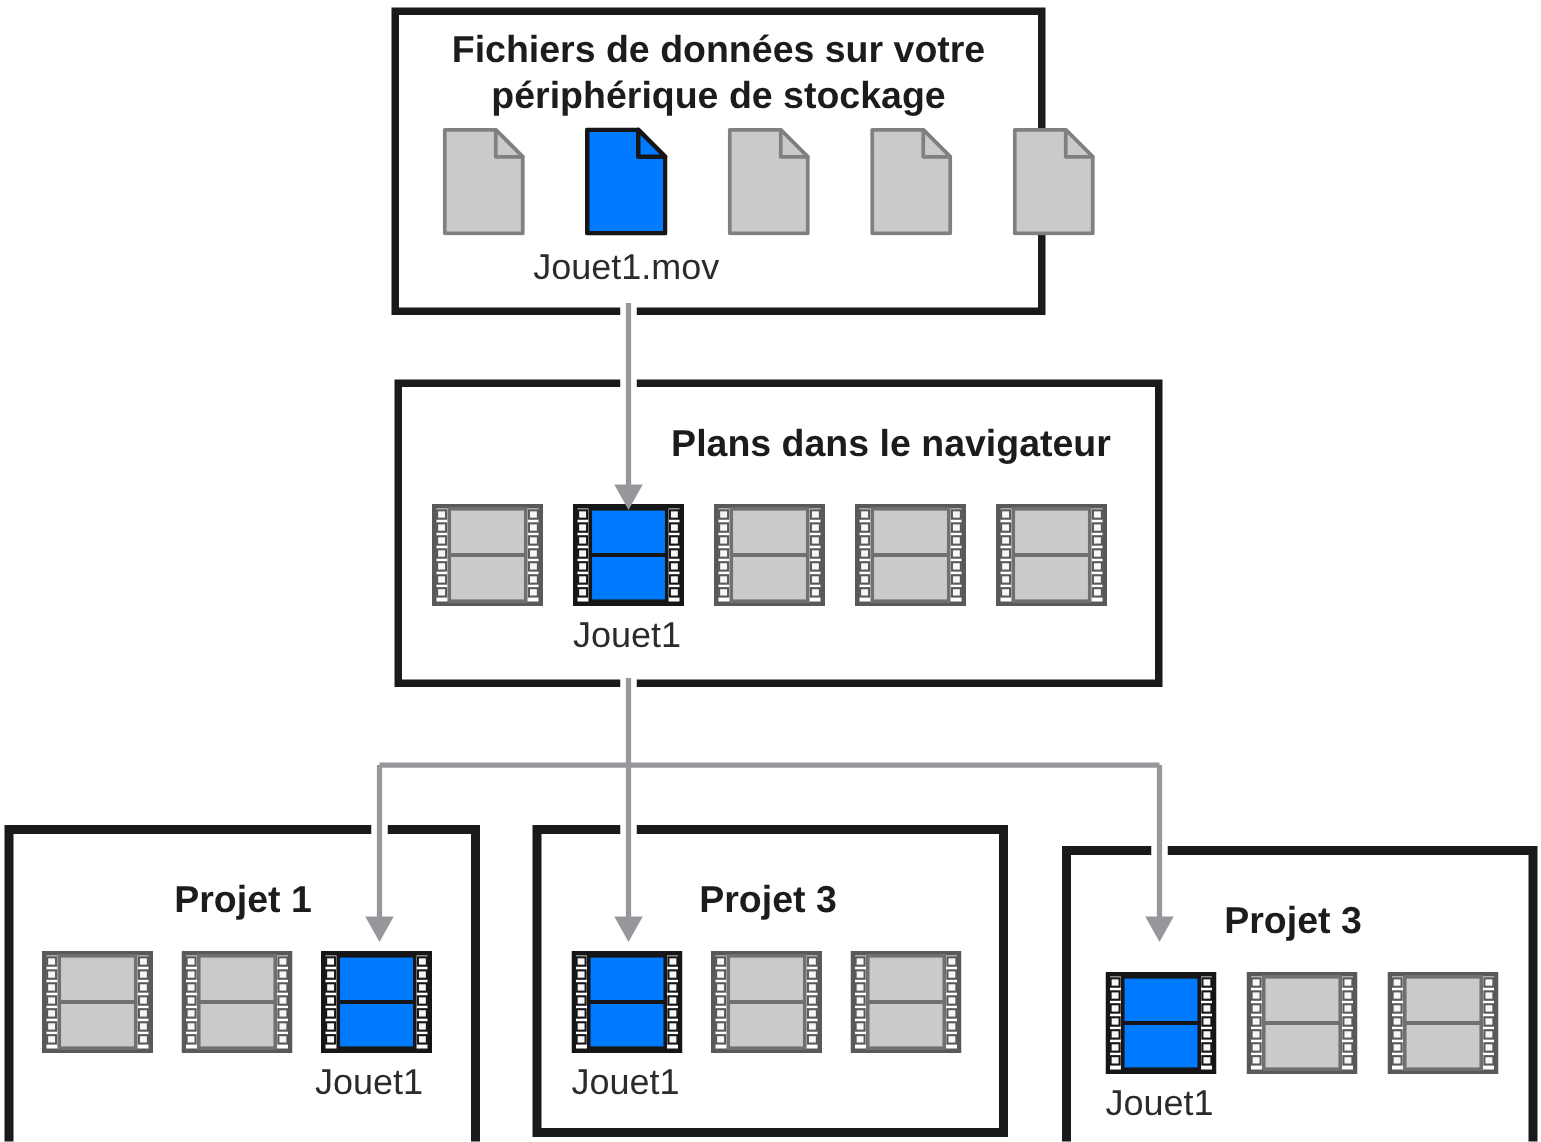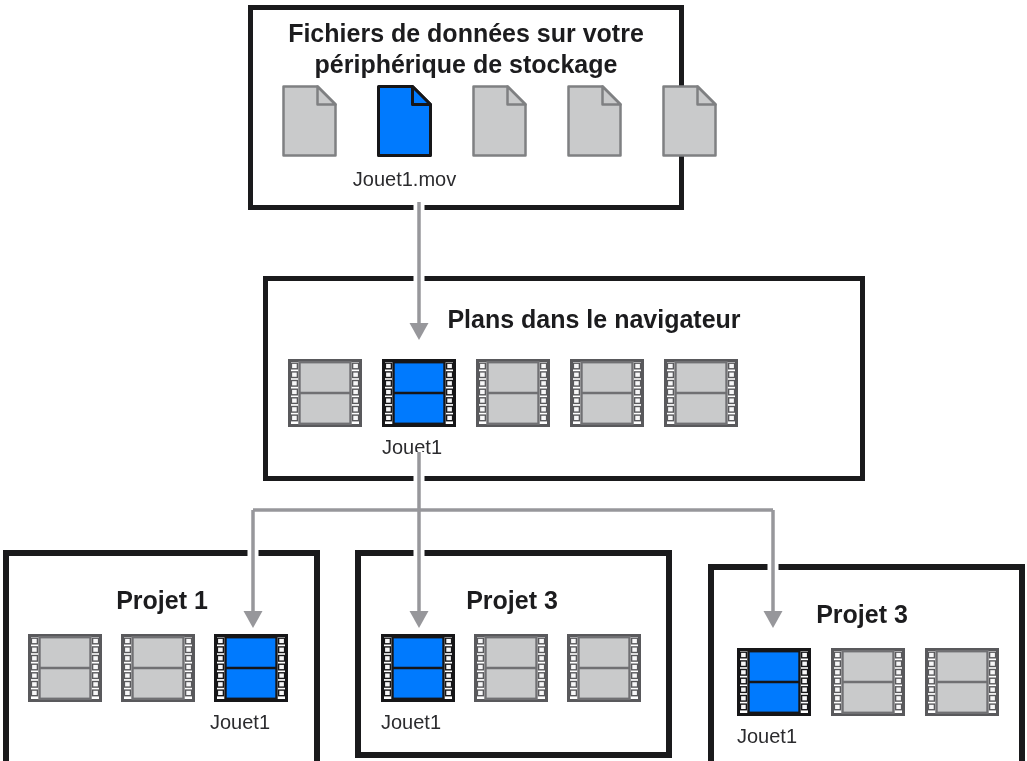--- a/index.html
+++ b/index.html
@@ -10,22 +10,22 @@
     --label:#2B2B2E;
   }
   html,body{margin:0;padding:0;}
   body{
     width:1027px;height:761px;position:relative;background:#fff;
     font-family:"Liberation Sans", sans-serif;overflow:hidden;
   }
   .stage{position:absolute;inset:0;}
   .box{position:absolute;background:#fff;border:5px solid var(--line);box-sizing:border-box;}
   .box.project{border-width:6px;}
-  #storage-box{left:248px;top:5px;width:436px;height:205px;text-decoration:underline;}
-  #browser-box{left:263px;top:276px;width:602px;height:205px;}
+  #storage-box{left:261px;top:5px;width:436px;height:205px;text-decoration:underline;}
+  #browser-box{left:263px;top:253px;width:512px;height:205px;}
   #project-1{left:3px;top:550px;width:317px;height:270px;}
   #project-2{left:355px;top:550px;width:317px;height:208px;}
   #project-3{left:708px;top:550px;width:317px;height:208px;margin-top:14px;}
   .box-title{
     position:absolute;margin:0;font-size:25px;line-height:31px;font-weight:700;
     color:var(--title);white-space:nowrap;
   }
   .title-center{left:50%;transform:translateX(-50%);top:8px;text-align:center;white-space:normal;width:450px;}
   #browser-title{left:326px;transform:translateX(-50%);top:23px;}
   .project .box-title{top:29px;transform:translateX(-50%);}
@@ -33,21 +33,21 @@
   #project-2 .box-title{left:151px;}
   #project-3 .box-title{left:148px;}
   .icons-row{position:absolute;display:flex;}
   #storage-row{left:29px;top:75px;gap:40px;}
   #browser-row{left:20px;top:78px;gap:20px;}
   #project-1 .icons-row{left:19px;top:78px;gap:19px;}
   #project-2 .icons-row{left:20px;top:78px;gap:19px;}
   #project-3 .icons-row{left:23px;top:78px;gap:20px;}
   .icon{display:block;line-height:0;}
   .clip-label{
-    position:absolute;font-size:20px;line-height:28px;color:var(--label);white-space:nowrap;
+    position:absolute;font-size:24px;line-height:28px;color:var(--label);white-space:nowrap;
   }
   #storage-label{left:151.5px;top:155px;transform:translateX(-50%);}
   #browser-label{left:114px;top:152px;}
   #project-1 .clip-label{left:201px;top:152px;}
   #project-2 .clip-label{left:20px;top:152px;}
   #project-3 .clip-label{left:23px;top:152px;}
   #arrows{position:absolute;left:0;top:0;pointer-events:none;z-index:10;}
   .arrow-case{stroke:#fff;stroke-width:11;fill:none;stroke-linecap:butt;}
   .arrow-line{stroke:var(--arrow);stroke-width:3.5;fill:none;stroke-linecap:butt;}
   .arrow-head{fill:var(--arrow);stroke:none;}

